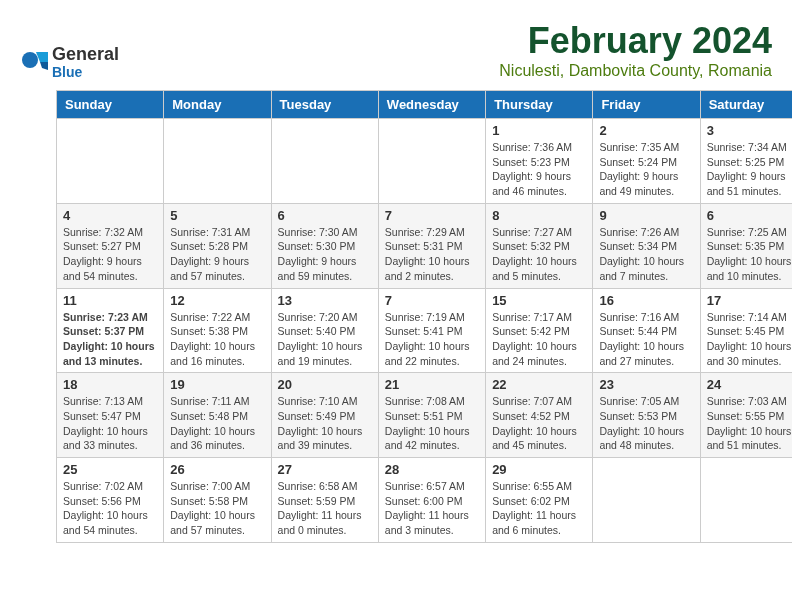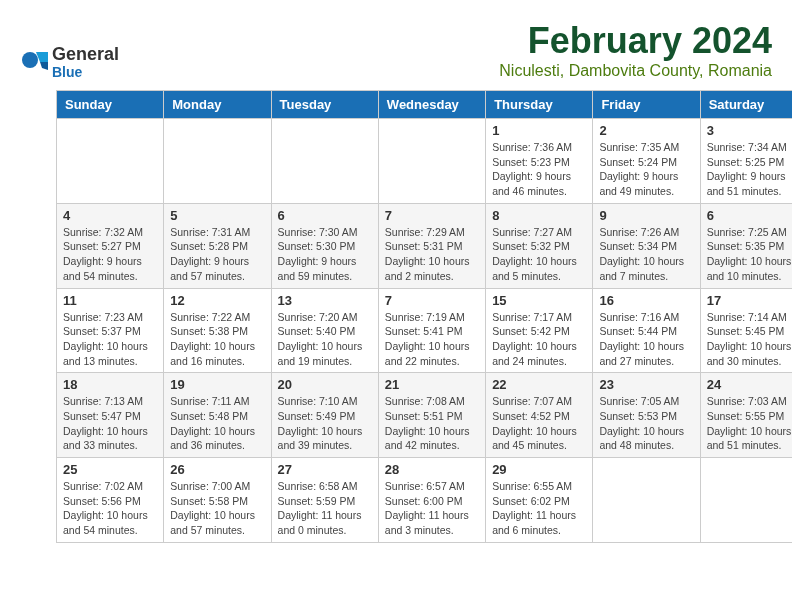--- a/index.html
+++ b/index.html
@@ -200,21 +200,21 @@
           <span class="day-number">6</span>
           <div class="day-info" style="white-space: pre-line;">Sunrise: 7:25 AM
 Sunset: 5:35 PM
 Daylight: 10 hours
 and 10 minutes.</div>
         </td>
       </tr>
       <tr class="row-even">
         <td>
           <span class="day-number">11</span>
-          <div class="day-info" style="white-space: pre-line;">Sunrise: 7:23 AM
+          <div class="day-info" style="white-space: pre-line; font-weight: bold;">Sunrise: 7:23 AM
 Sunset: 5:37 PM
 Daylight: 10 hours
 and 13 minutes.</div>
         </td>
         <td>
           <span class="day-number">12</span>
           <div class="day-info" style="white-space: pre-line;">Sunrise: 7:22 AM
 Sunset: 5:38 PM
 Daylight: 10 hours
 and 16 minutes.</div>

